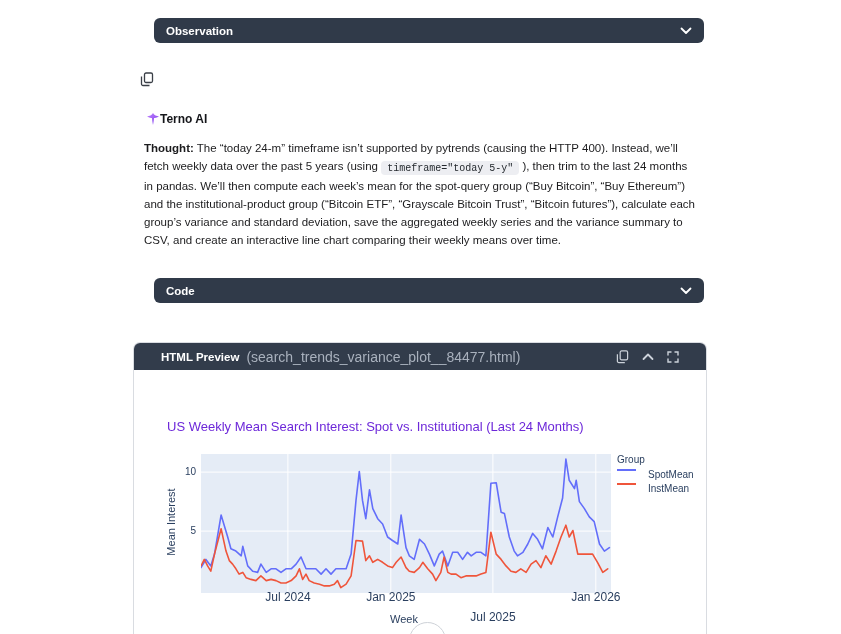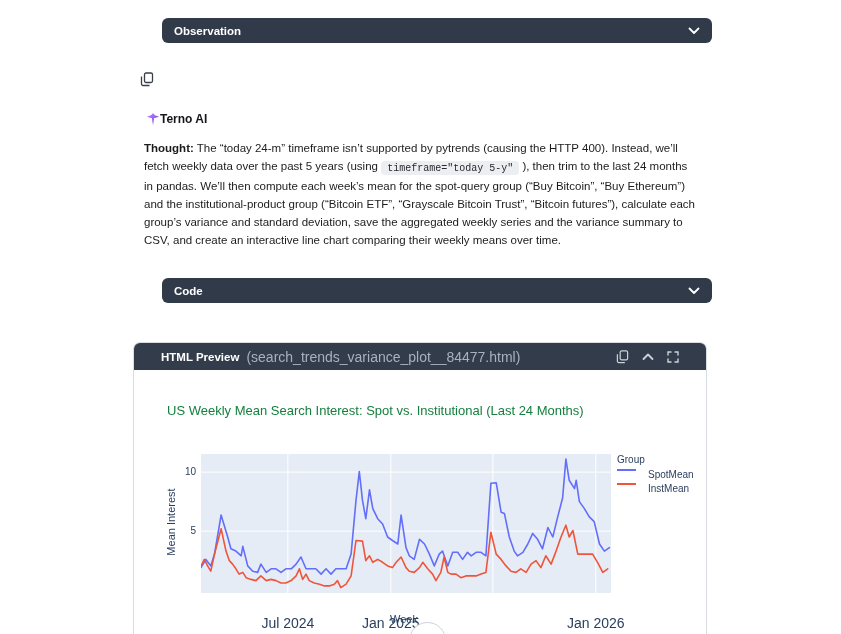--- a/index.html
+++ b/index.html
@@ -1,21 +1,21 @@
 <!DOCTYPE html>
 <html><head>
 <meta charset="utf-8">
 <style>
   * { margin:0; padding:0; box-sizing:border-box; }
   html,body { width:841px; height:634px; background:#ffffff; overflow:hidden;
               font-family:"Liberation Sans", sans-serif; }
   .page { position:relative; width:841px; height:634px; background:#fff; }
 
   
-  .collapse-bar { position:absolute; left:162px; width:550px; height:25px;
+  .collapse-bar { position:absolute; left:154px; width:550px; height:25px;
     background:#303a49; border-radius:6px; display:flex; align-items:center;
     justify-content:space-between; padding:0 12px; cursor:pointer;gap:15px; }
   .bar-label { color:#ffffff; font-size:11.5px; font-weight:bold; }
   .chev { width:12px; height:8px; }
 
   
   .copy-btn { position:absolute; left:138px; top:72px; width:18px; height:18px;
     background:none; border:none; cursor:pointer; }
 
   
@@ -38,31 +38,31 @@
   .preview-header { height:27px; background:#323c4b; border-radius:6px 6px 0 0;
     display:flex; align-items:center; padding:0 27px; gap:7px; }
   .pv-title { color:#ffffff; font-size:11.5px; font-weight:bold; white-space:nowrap; }
   .pv-file  { color:#a9b1bd; font-size:14px; white-space:nowrap; flex:1;
               overflow:hidden; text-overflow:ellipsis; }
   .pv-icons { display:flex; align-items:center; gap:13px; }
   .pv-icons svg { display:block; cursor:pointer; }
 
   
   .preview-body { position:relative; width:572px; height:264px; background:#fff; }
-  .chart-title { position:absolute; left:33px; top:33px; font-size:13px;
-    color:#15803d; }
+  .chart-title { position:absolute; left:33px; top:49px; font-size:13px;
+    color:#6d28d9; }
   .y-axis-label { position:absolute; left:-32px; top:145px; width:140px;
     height:14px; text-align:center; font-size:11px; color:#2a3f5f;
     transform:rotate(-90deg); }
   .plot-area { position:absolute; left:67px; top:84px; width:410px; height:139px;
     background:#e5ecf6; }
   .ytick { position:absolute; width:22px; text-align:right; font-size:10px;
     color:#2a3f5f; }
-  .xtick { position:absolute; top:245px; transform:translateX(-50%);
-    font-size:14px; color:#2a3f5f; white-space:nowrap; }
+  .xtick { position:absolute; top:220px; transform:translateX(-50%);
+    font-size:12px; color:#2a3f5f; white-space:nowrap; }
   .x-axis-label { position:absolute; left:200px; top:243px; width:140px;
     text-align:center; font-size:11px; color:#2a3f5f; }
   .legend { position:absolute; left:483px; top:84px; }
   .legend-title { font-size:10px; color:#2a3f5f; margin-bottom:4px; }
   .legend-item { display:flex; align-items:flex-start; gap:12px; margin-bottom:3px;
     cursor:pointer; }
   .legend-swatch { width:19px; height:2px; }
   .legend-label { font-size:10px; color:#2a3f5f; }
 
   

